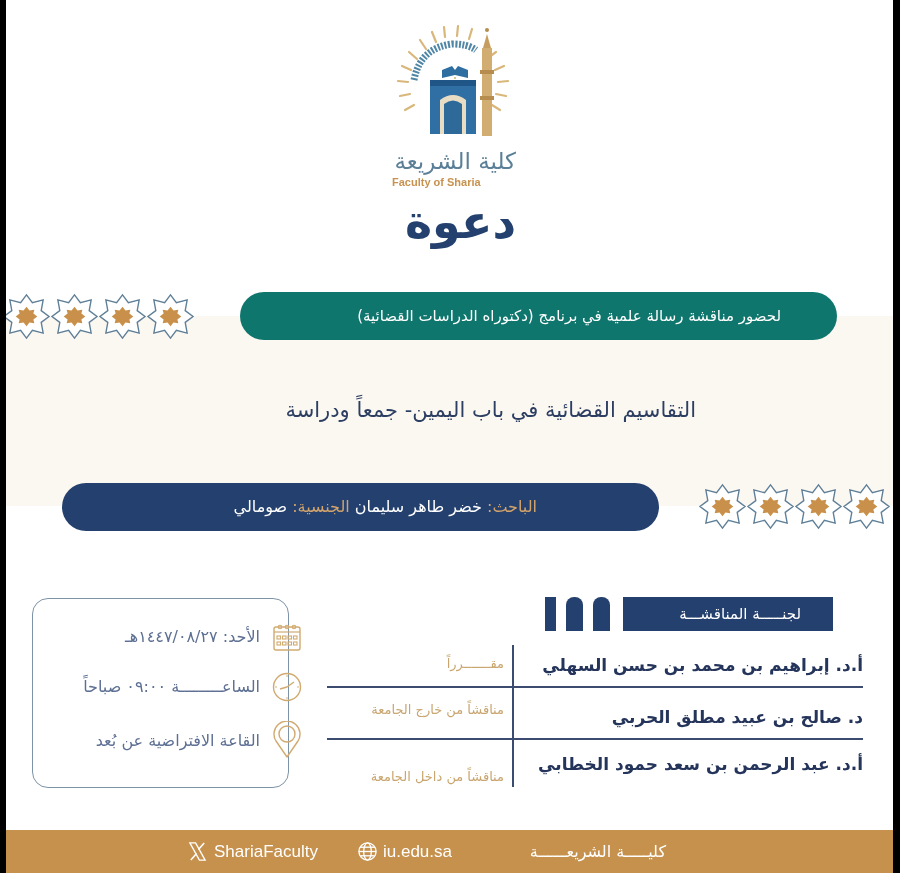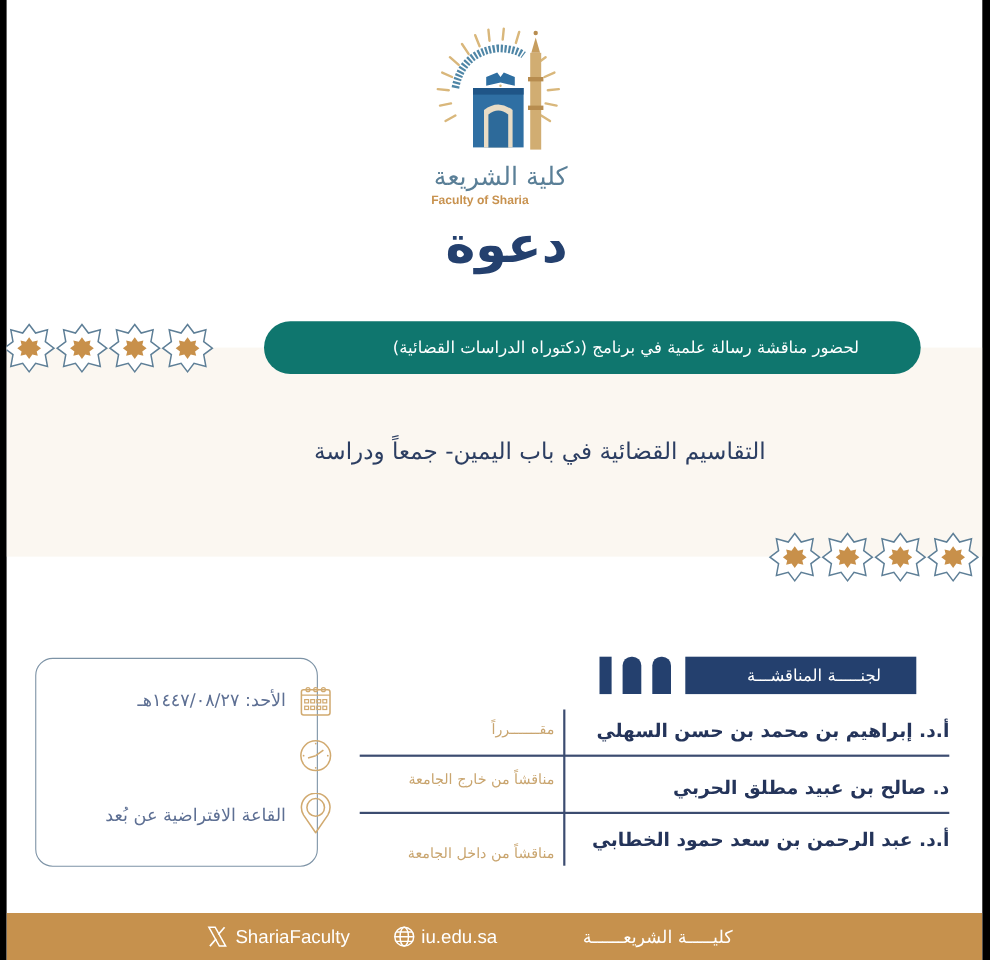--- a/index.html
+++ b/index.html
@@ -141,20 +141,26 @@
     <svg class="star" viewBox="0 0 50 50">
         <polygon points="25,3 31,11 42,8 40,19 48,25 40,31 42,42 31,39 25,47 19,39 8,42 10,31 2,25 10,19 8,8 19,11" fill="#fff" stroke="#5e7f97" stroke-width="1.4"></polygon>
         <polygon points="25,15 28,19 33,18 32,22 36,25 32,28 33,32 28,31 25,35 22,31 17,32 18,28 14,25 18,22 17,18 22,19" fill="#c8904a"></polygon>
       </svg>
   </div>
 
   <div class="pill-invite">لحضور مناقشة رسالة علمية في برنامج (دكتوراه الدراسات القضائية)</div>
 
   <div class="thesis-title">التقاسيم القضائية في باب اليمين- جمعاً ودراسة</div>
 
+  <div class="pill-researcher">
+    <span class="gold">الباحث:</span>
+    <span>خضر طاهر سليمان</span>
+    <span class="gold">الجنسية:</span>
+    <span>صومالي</span>
+  </div>
 
   <div class="stars" style="left:692px; top:482px;">
     <svg class="star" viewBox="0 0 50 50">
         <polygon points="25,3 31,11 42,8 40,19 48,25 40,31 42,42 31,39 25,47 19,39 8,42 10,31 2,25 10,19 8,8 19,11" fill="#fff" stroke="#5e7f97" stroke-width="1.4"></polygon>
         <polygon points="25,15 28,19 33,18 32,22 36,25 32,28 33,32 28,31 25,35 22,31 17,32 18,28 14,25 18,22 17,18 22,19" fill="#c8904a"></polygon>
       </svg>
     <svg class="star" viewBox="0 0 50 50">
         <polygon points="25,3 31,11 42,8 40,19 48,25 40,31 42,42 31,39 25,47 19,39 8,42 10,31 2,25 10,19 8,8 19,11" fill="#fff" stroke="#5e7f97" stroke-width="1.4"></polygon>
         <polygon points="25,15 28,19 33,18 32,22 36,25 32,28 33,32 28,31 25,35 22,31 17,32 18,28 14,25 18,22 17,18 22,19" fill="#c8904a"></polygon>
       </svg>
@@ -194,20 +200,21 @@
         <circle cx="16" cy="16" r="13.5" fill="none" stroke="#d1aa70" stroke-width="1.4"></circle>
         <line x1="16" y1="16" x2="23" y2="11" stroke="#d1aa70" stroke-width="1.4"></line>
         <line x1="16" y1="16" x2="9" y2="18" stroke="#d1aa70" stroke-width="1.4"></line>
         <g fill="#d1aa70">
             <circle cx="16" cy="5" r="0.8"></circle>
             <circle cx="27" cy="16" r="0.8"></circle>
             <circle cx="16" cy="27" r="0.8"></circle>
             <circle cx="5" cy="16" r="0.8"></circle>
           </g>
       </svg>
+      <div class="info-text">الساعـــــــــة ٠٩:٠٠ صباحاً</div>
     </div>
     <div class="info-row" style="top:122px;">
       <svg class="info-icon" style="height:38px; top:0;" viewBox="0 0 32 38">
         <path d="M16 36 L5 20 A13 13 0 1 1 27 20 Z" fill="none" stroke="#d1aa70" stroke-width="1.4" stroke-linejoin="round"></path>
         <circle cx="16" cy="13" r="8" fill="none" stroke="#d1aa70" stroke-width="1.4"></circle>
       </svg>
       <div class="info-text">القاعة الافتراضية عن بُعد</div>
     </div>
   </div>
 

